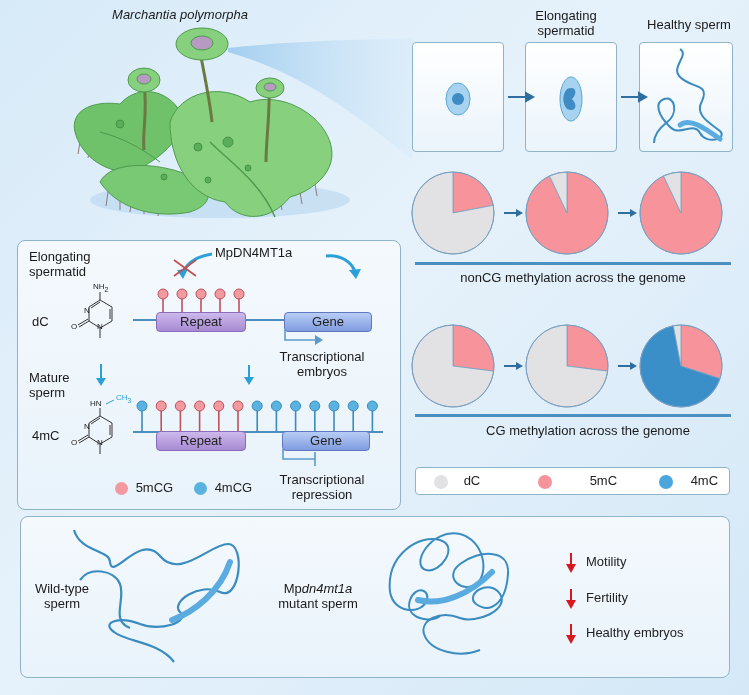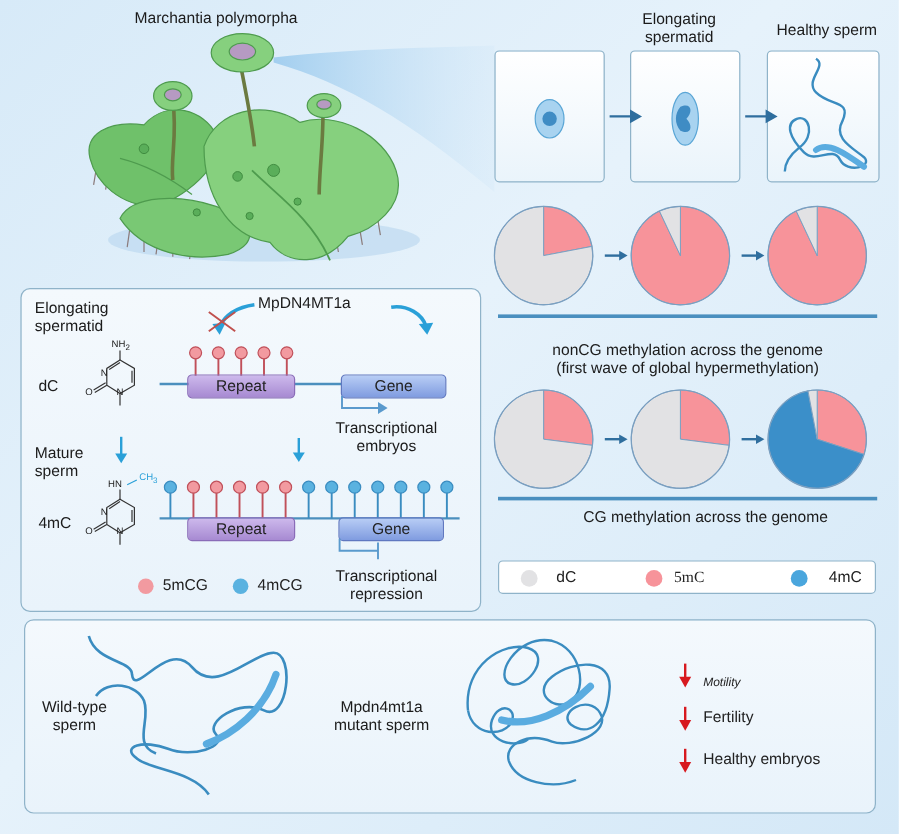--- a/index.html
+++ b/index.html
@@ -10,21 +10,21 @@
   .txt{position:absolute;font-size:13px;color:#1b1b1b;line-height:15px;}
   .center{text-align:center;}
   .panel{position:absolute;border:1.5px solid #8fb3c9;border-radius:8px;
     background:linear-gradient(180deg,#f4f9fd 0%,#e9f3fb 100%);}
   .cellbox{position:absolute;border:1.5px solid #8fb3c9;border-radius:4px;
     background:linear-gradient(180deg,#ffffff 0%,#eaf4fb 100%);}
   .hline{position:absolute;height:3px;background:#4a8fbf;}
   svg{position:absolute;overflow:visible;}
   .legend-box{position:absolute;border:1.5px solid #8fb3c9;border-radius:4px;background:#fff;}
   .dot{display:inline-block;width:14px;height:14px;border-radius:50%;vertical-align:middle;}
-  .it{}
+  .it{font-style:italic;}
 </style>
 </head>
 <body>
 
 <svg width="749" height="695" style="left:0;top:0;">
   <defs>
     <linearGradient id="beam" x1="0" y1="0" x2="1" y2="0">
       <stop offset="0" stop-color="#9ccbee" stop-opacity="0.9"></stop>
       <stop offset="1" stop-color="#c8e2f6" stop-opacity="0.2"></stop>
     </linearGradient>
@@ -156,38 +156,37 @@
     <path d="M630,362 L637,366 L630,370 Z" fill="#2f6e9e"></path>
     <g>
       <path d="M681,366 L681,325 A41,41 0 0 1 719.9933171681013,378.6696967693728 Z" fill="#f7939a" stroke="#7a9fc0" stroke-width="0.8"></path>
       <path d="M681,366 L719.9933171681013,378.6696967693728 A41,41 0 1 1 673.3173661019853,325.72622272012376 Z" fill="#3b8fc9" stroke="#7a9fc0" stroke-width="0.8"></path>
       <path d="M681,366 L673.3173661019853,325.72622272012376 A41,41 0 0 1 681,325 Z" fill="#e2e2e4" stroke="#7a9fc0" stroke-width="0.8"></path>
       <circle cx="681" cy="366" r="41" fill="none" stroke="#7a9fc0" stroke-width="1"></circle>
     </g>
   </svg>
 
 <div class="hline" style="left:415px;top:262px;width:316px;"></div>
-<div class="txt center" style="left:405px;top:284px;width:336px;">
+<div class="txt center" style="left:405px;top:270px;width:336px;">
   <div>nonCG methylation across the genome</div>
-  <div>(first wave of global hypermethylation)</div>
 </div>
 
 <div class="hline" style="left:415px;top:414px;width:316px;"></div>
 <div class="txt center" style="left:420px;top:423px;width:336px;">
   <div>CG methylation across the genome</div>
 </div>
 
 <div class="legend-box" style="left:415px;top:467px;width:313px;height:26px;">
   <div class="abs" style="left:18px;top:5px;font-size:13px;">
     <span class="dot" style="background:#e2e2e4;"></span>
     <span style="margin-left:12px;">dC</span>
   </div>
   <div class="abs" style="left:122px;top:5px;font-size:13px;">
     <span class="dot" style="background:#f7939a;"></span>
-    <span style="margin-left:6px;font-family:Liberation Serif, serif;">5mC</span>
+    <span style="margin-left:34px;">5mC</span>
   </div>
   <div class="abs" style="left:243px;top:5px;font-size:13px;">
     <span class="dot" style="background:#4aa6dd;"></span>
     <span style="margin-left:14px;">4mC</span>
   </div>
 </div>
 
 <div class="panel" style="left:17px;top:240px;width:382px;height:268px;"></div>
 
 <div class="txt" style="left:29px;top:249px;">
@@ -350,21 +349,21 @@
   </g>
   <path d="M38,76 C62,82 90,70 112,48" fill="none" stroke="#5aace0" stroke-width="6" stroke-linecap="round"></path>
 </svg>
 
 <div id="effects">
     <div class="abs" style="left: 565px; top: 552px; height: 22px;">
       <svg width="12" height="22" style="position: absolute; left: 0px; top: 0px;">
         <path d="M6,1 V14" stroke="#d7191f" stroke-width="2"></path>
         <path d="M1,12 L6,21 L11,12 Z" fill="#d7191f"></path>
       </svg>
-      <span style="position: absolute; left: 21px; top: 12px; font-size: 10px; white-space: nowrap; font-style: italic;">Motility</span>
+      <span style="position: absolute; left: 21px; top: 2px; font-size: 13px; white-space: nowrap;">Motility</span>
     </div>
     <div class="abs" style="left: 565px; top: 588px; height: 22px;">
       <svg width="12" height="22" style="position: absolute; left: 0px; top: 0px;">
         <path d="M6,1 V14" stroke="#d7191f" stroke-width="2"></path>
         <path d="M1,12 L6,21 L11,12 Z" fill="#d7191f"></path>
       </svg>
       <span style="position: absolute; left: 21px; top: 2px; font-size: 13px; white-space: nowrap;">Fertility</span>
     </div>
     <div class="abs" style="left: 565px; top: 623px; height: 22px;">
       <svg width="12" height="22" style="position: absolute; left: 0px; top: 0px;">

